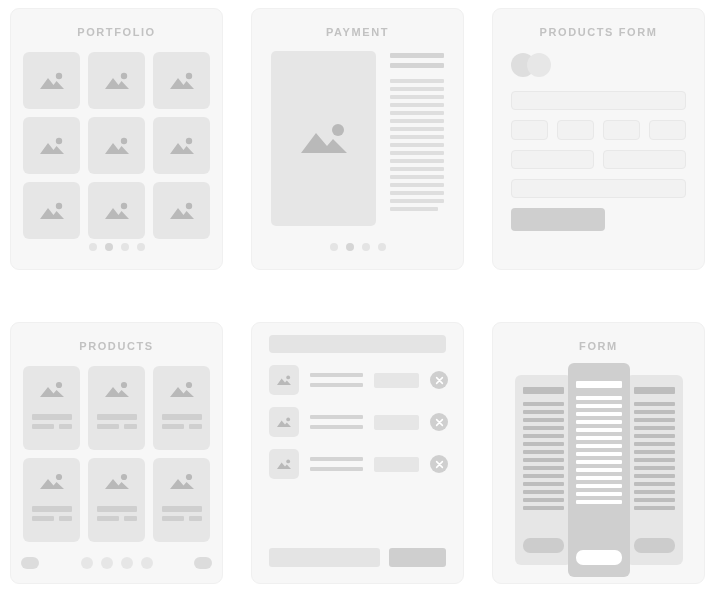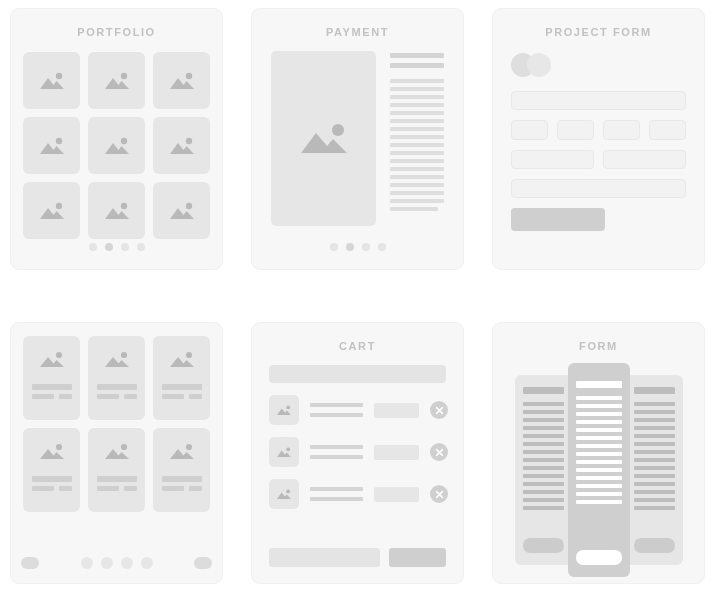--- a/index.html
+++ b/index.html
@@ -425,21 +425,21 @@
     </div>
     <div class="dots-row">
       <span class="dot"></span>
       <span class="dot active"></span>
       <span class="dot"></span>
       <span class="dot"></span>
     </div>
   </div>
 
   <div class="card">
-    <div class="card-title">PROJECT FORM</div>
+    <div class="card-title">PRODUCTS FORM</div>
     <div class="pay-body">
       <div class="cc-logo">
         <span class="cc-circle left"></span>
         <span class="cc-circle right"></span>
       </div>
       <div class="field full"></div>
       <div class="row-4">
         <div class="field"></div>
         <div class="field"></div>
         <div class="field"></div>
@@ -448,20 +448,21 @@
       <div class="row-2">
         <div class="field"></div>
         <div class="field"></div>
       </div>
       <div class="field full"></div>
       <div class="submit-btn"></div>
     </div>
   </div>
 
   <div class="card">
+    <div class="card-title">PRODUCTS</div>
     <div class="products-grid">
       <div class="product-tile">
         <span class="img-icon">
             <svg width="30" height="20" viewBox="0 0 30 20">
               <circle cx="22" cy="5" r="3.1" fill="#b9b9b9"></circle>
               <path d="M3 17 L11 7 L16.5 13.5 L19.5 10 L27 17 Z" fill="#b9b9b9"></path>
             </svg>
           </span>
         <div class="product-texts">
           <div class="pt-title"></div>
@@ -553,21 +554,20 @@
         <span class="pdot"></span>
         <span class="pdot"></span>
         <span class="pdot"></span>
         <span class="pdot"></span>
       </span>
       <span class="nav-btn"></span>
     </div>
   </div>
 
   <div class="card">
-    <div class="card-title">CART</div>
     <div class="cart-body">
       <div class="cart-header-bar"></div>
 
       <div class="cart-row">
         <div class="cart-thumb">
             <span class="img-icon">
               <svg width="18" height="13" viewBox="0 0 18 13">
                 <circle cx="13.2" cy="3.4" r="1.9" fill="#b9b9b9"></circle>
                 <path d="M2 11 L6.6 4.6 L10 8.6 L11.8 6.4 L16 11 Z" fill="#b9b9b9"></path>
               </svg>

